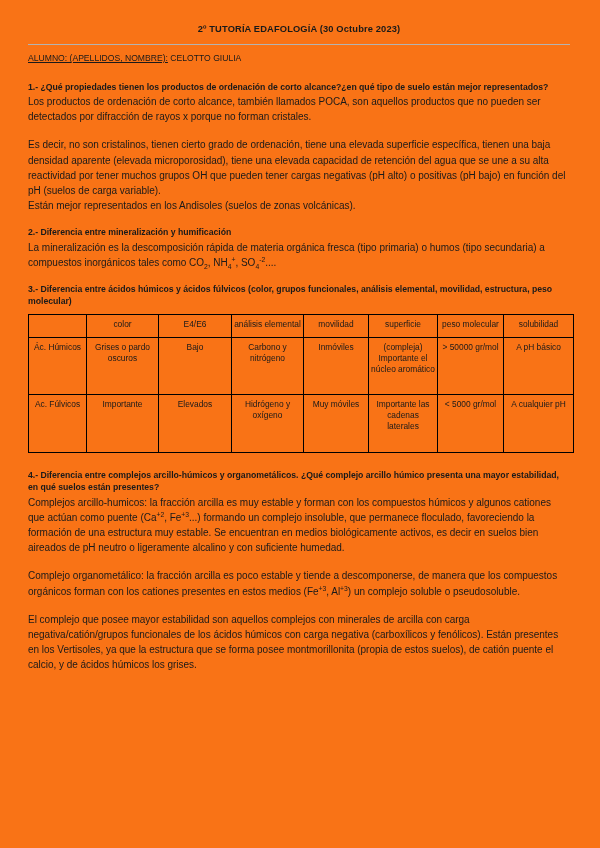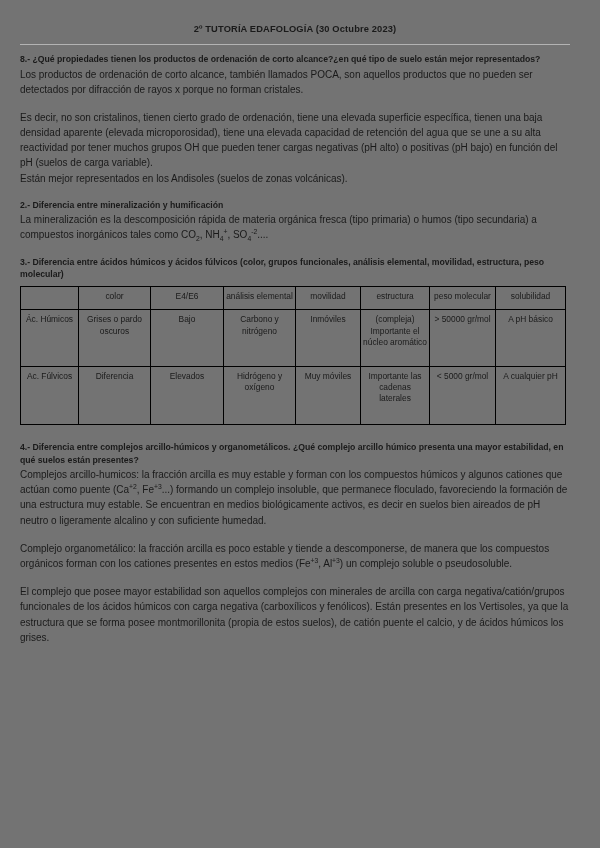--- a/index.html
+++ b/index.html
@@ -12,22 +12,22 @@
   body {
     width: 600px;
     height: 848px;
     font-family: "Liberation Sans", sans-serif;
     color: #1a1a1a;
     overflow: hidden;
   }
   .page {
     width: 600px;
     height: 848px;
-    background: #737373;
-    padding: 24px 30px 10px 20px;
+    background: #f97316;
+    padding: 24px 30px 10px 28px;
     position: relative;
   }
   .doc-title {
     text-align: center;
     font-weight: bold;
     font-size: 9.3px;
     letter-spacing: 0.15px;
     margin: 0 0 9px 0;
     line-height: 1.2;
   }
@@ -104,22 +104,23 @@
 </style>
 </head>
 <body>
 
 <div class="page">
 
   <div class="doc-title">2º TUTORÍA EDAFOLOGÍA (30 Octubre 2023)</div>
 
   <hr class="hrule">
 
+  <div class="student-line"><span class="student-label">ALUMNO: (APELLIDOS, NOMBRE):</span><span> CELOTTO GIULIA</span></div>
 
-  <div class="q-heading">8.- ¿Qué propiedades tienen los productos de ordenación de corto alcance?¿en qué tipo de suelo están mejor representados?</div>
+  <div class="q-heading">1.- ¿Qué propiedades tienen los productos de ordenación de corto alcance?¿en qué tipo de suelo están mejor representados?</div>
   <div class="para">Los productos de ordenación de corto alcance, también llamados POCA, son aquellos productos que no pueden ser detectados por difracción de rayos x porque no forman cristales.</div>
   <div class="gap-md"></div>
   <div class="para">Es decir, no son cristalinos, tienen cierto grado de ordenación, tiene una elevada superficie específica, tienen una baja densidad aparente (elevada microporosidad), tiene una elevada capacidad de retención del agua que se une a su alta reactividad por tener muchos grupos OH que pueden tener cargas negativas (pH alto) o positivas (pH bajo) en función del pH (suelos de carga variable).</div>
   <div class="para">Están mejor representados en los Andisoles (suelos de zonas volcánicas).</div>
 
   <div class="gap-md"></div>
 
   <div class="q-heading">2.- Diferencia entre mineralización y humificación</div>
   <div class="para"><span>La mineralización es la descomposición rápida de materia orgánica fresca (tipo primaria) o humos (tipo secundaria) a compuestos inorgánicos tales como CO</span><sub>2</sub><span>, NH</span><sub>4</sub><sup>+</sup><span>, SO</span><sub>4</sub><sup>-2</sup><span>....</span></div>
 
@@ -128,39 +129,39 @@
   <div class="q-heading">3.- Diferencia entre ácidos húmicos y ácidos fúlvicos (color, grupos funcionales, análisis elemental, movilidad, estructura, peso molecular)</div>
 
   <table class="cmp">
     <thead>
       <tr>
         <td class="col-rowhead"></td>
         <td class="col-color">color</td>
         <td class="col-e4e6">E4/E6</td>
         <td class="col-analisis">análisis elemental</td>
         <td class="col-movilidad">movilidad</td>
-        <td class="col-estructura">estructura</td>
+        <td class="col-estructura">superficie</td>
         <td class="col-peso">peso molecular</td>
         <td class="col-solub">solubilidad</td>
       </tr>
     </thead>
     <tbody>
       <tr>
         <td>Ác. Húmicos</td>
         <td>Grises o pardo oscuros</td>
         <td>Bajo</td>
         <td>Carbono y nitrógeno</td>
         <td>Inmóviles</td>
         <td>(compleja) Importante el núcleo aromático</td>
         <td>&gt; 50000 gr/mol</td>
         <td>A pH básico</td>
       </tr>
       <tr>
         <td>Ac. Fúlvicos</td>
-        <td>Diferencia</td>
+        <td>Importante</td>
         <td>Elevados</td>
         <td>Hidrógeno y oxígeno</td>
         <td>Muy móviles</td>
         <td>Importante las cadenas laterales</td>
         <td>&lt; 5000 gr/mol</td>
         <td>A cualquier pH</td>
       </tr>
     </tbody>
   </table>
 

